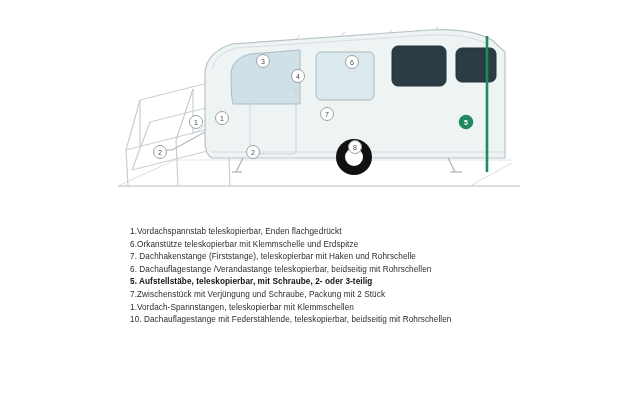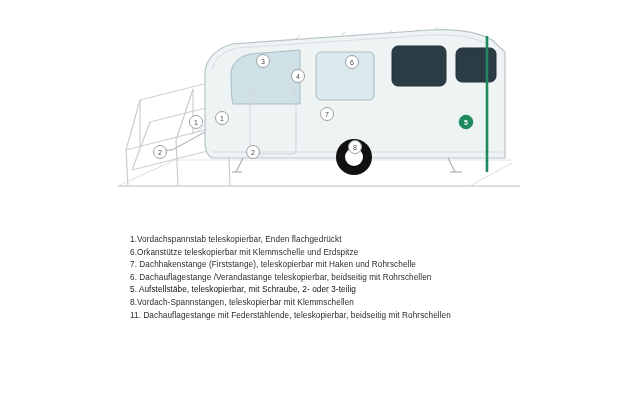--- a/index.html
+++ b/index.html
@@ -24,33 +24,33 @@
     top: 0;
     width: 640px;
     height: 205px;
   }
   #diagram-svg {
     display: block;
   }
   #legend {
     position: absolute;
     left: 0;
-    top: 234px;
+    top: 226px;
     width: 544px;
   }
   .legend-item {
     font-size: 8.2px;
     line-height: 12.6px;
     color: #2b2b2b;
     padding-left: 130px;
     white-space: nowrap;
     letter-spacing: 0.01em;
   }
   .legend-item.bold {
-    font-weight: normal;
+    font-weight: bold;
     color: #111111;
   }
   .badge-text {
     font-size: 7px;
     fill: #4a4a4a;
     font-family: "Liberation Sans", sans-serif;
   }
   .badge-text-white {
     font-size: 7px;
     fill: #ffffff;
@@ -188,17 +188,18 @@
       </g>
     </svg>
   </div>
 
   <div id="legend">
     <div class="legend-item">1.Vordachspannstab teleskopierbar, Enden flachgedrückt</div>
     <div class="legend-item">6.Orkanstütze teleskopierbar mit Klemmschelle und Erdspitze</div>
     <div class="legend-item">7. Dachhakenstange (Firststange), teleskopierbar mit Haken und Rohrschelle</div>
     <div class="legend-item">6. Dachauflagestange /Verandastange teleskopierbar, beidseitig mit Rohrschellen</div>
     <div class="legend-item bold">5. Aufstellstäbe, teleskopierbar, mit Schraube, 2- oder 3-teilig</div>
-    <div class="legend-item">8.Vordach-Spannstangen, teleskopierbar mit Klemmschellen</div>
-    <div class="legend-item">11. Dachauflagestange mit Federstählende, teleskopierbar, beidseitig mit Rohrschellen</div>
+    <div class="legend-item">7.Zwischenstück mit Verjüngung und Schraube, Packung mit 2 Stück</div>
+    <div class="legend-item">1.Vordach-Spannstangen, teleskopierbar mit Klemmschellen</div>
+    <div class="legend-item">10. Dachauflagestange mit Federstählende, teleskopierbar, beidseitig mit Rohrschellen</div>
   </div>
 
 </div>
 
 </body></html>

